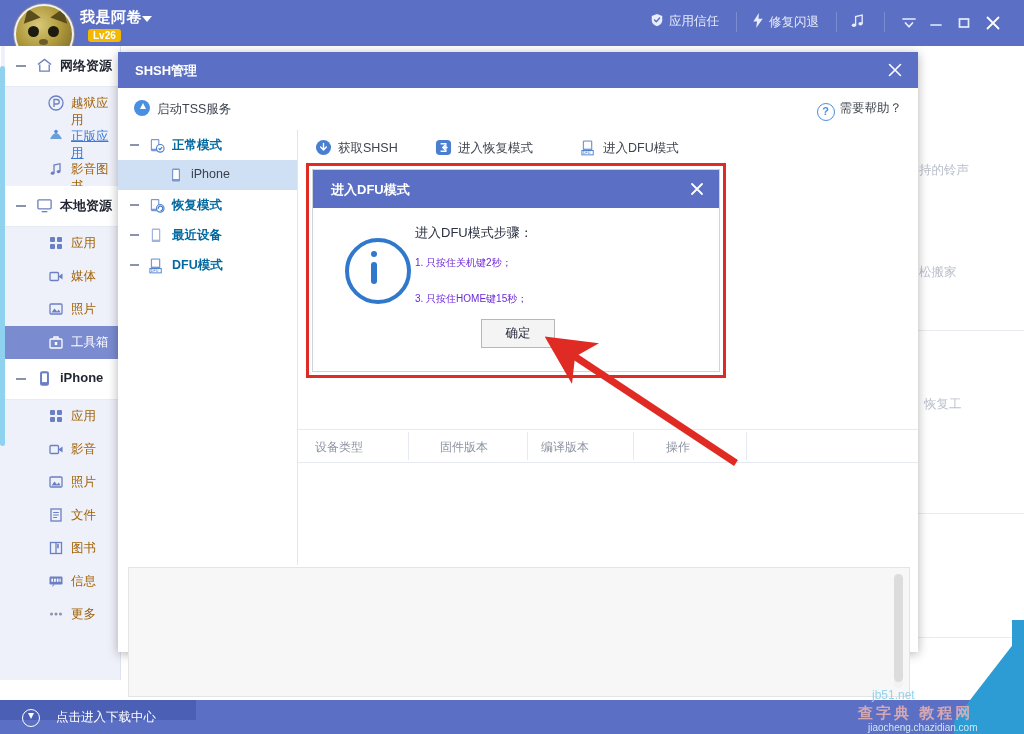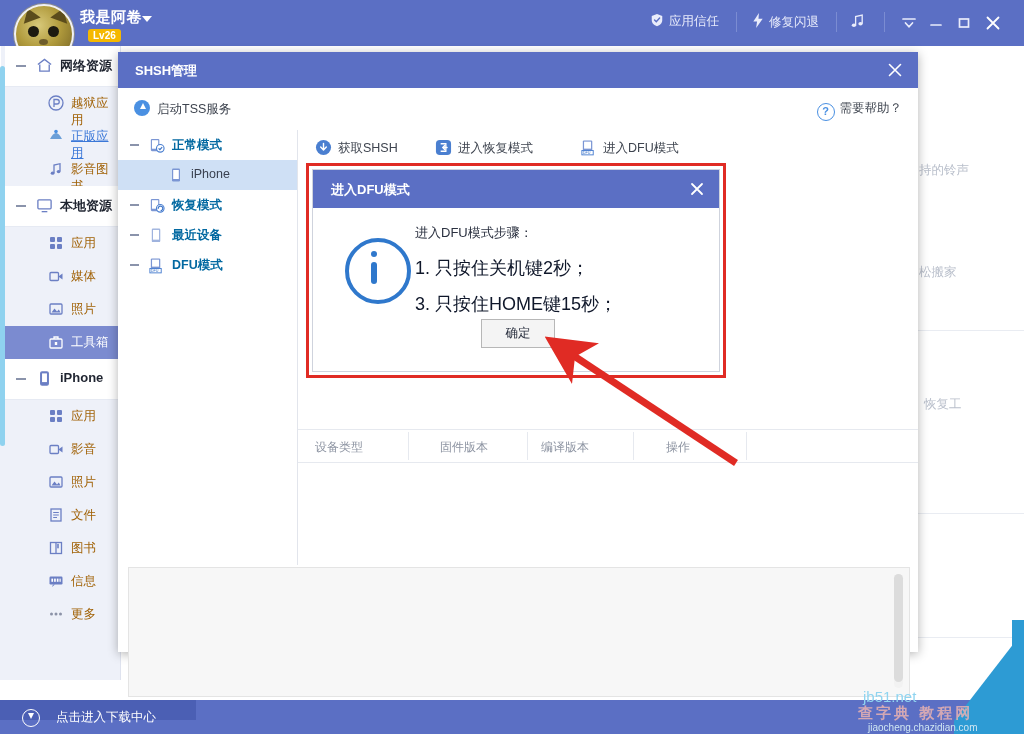--- a/index.html
+++ b/index.html
@@ -113,30 +113,30 @@
 
   
   .dfu{position:absolute;left:312px;top:169px;width:408px;height:203px;background:#ffffff;border:1px solid #cfd3dd;box-sizing:border-box;}
   .dfu-title{position:absolute;left:0;top:0;width:406px;height:38px;background:#5b6fc4;}
   .dfu-title .t{position:absolute;left:18px;top:11px;color:#ffffff;font-size:13px;font-weight:bold;}
   .dfu-close{position:absolute;right:12px;top:9px;width:20px;height:20px;cursor:default;}
   .info-ic{position:absolute;left:32px;top:68px;width:58px;height:58px;border-radius:50%;border:4px solid #2f78cc;}
   .info-ic .dot{position:absolute;left:22px;top:9px;width:6px;height:6px;border-radius:50%;background:#2f78cc;}
   .info-ic .bar{position:absolute;left:22px;top:20px;width:6px;height:22px;border-radius:3px;background:#2f78cc;}
   .dfu-head{position:absolute;left:102px;top:54px;font-size:13px;color:#2b3140;}
-  .dfu-step{position:absolute;left:102px;font-size:18px;color:#0f172a;white-space:nowrap;}
+  .dfu-step{position:absolute;left:102px;font-size:10px;color:#6d28d9;white-space:nowrap;}
   .okbtn{position:absolute;left:168px;top:149px;width:72px;height:27px;background:#f4f4f4;border:1px solid #b7b7b7;
         font-size:12.5px;color:#2b3140;text-align:center;line-height:26px;cursor:default;}
 
   
   .arrow{position:absolute;left:540px;top:330px;width:220px;height:150px;pointer-events:none;}
 
   
   .wm{position:absolute;left:862px;top:688px;width:160px;height:46px;}
-  .wm .a{position:absolute;left:1px;top:0px;color:#8fd4f0;font-size:15px;font-family:"Liberation Sans",sans-serif;}
+  .wm .a{position:absolute;left:10px;top:0px;color:#8fd4f0;font-size:12px;font-family:"Liberation Sans",sans-serif;}
   .wm .b{position:absolute;left:-4px;top:16px;color:#e9b2b2;font-size:15px;font-weight:bold;letter-spacing:3px;opacity:.85;}
   .wm .c{position:absolute;left:6px;top:34px;color:#cfe6f2;font-size:10px;}
 </style>
 </head>
 <body>
 
 <div class="app">
 
   <div class="topbar">
     <div class="avatar">

